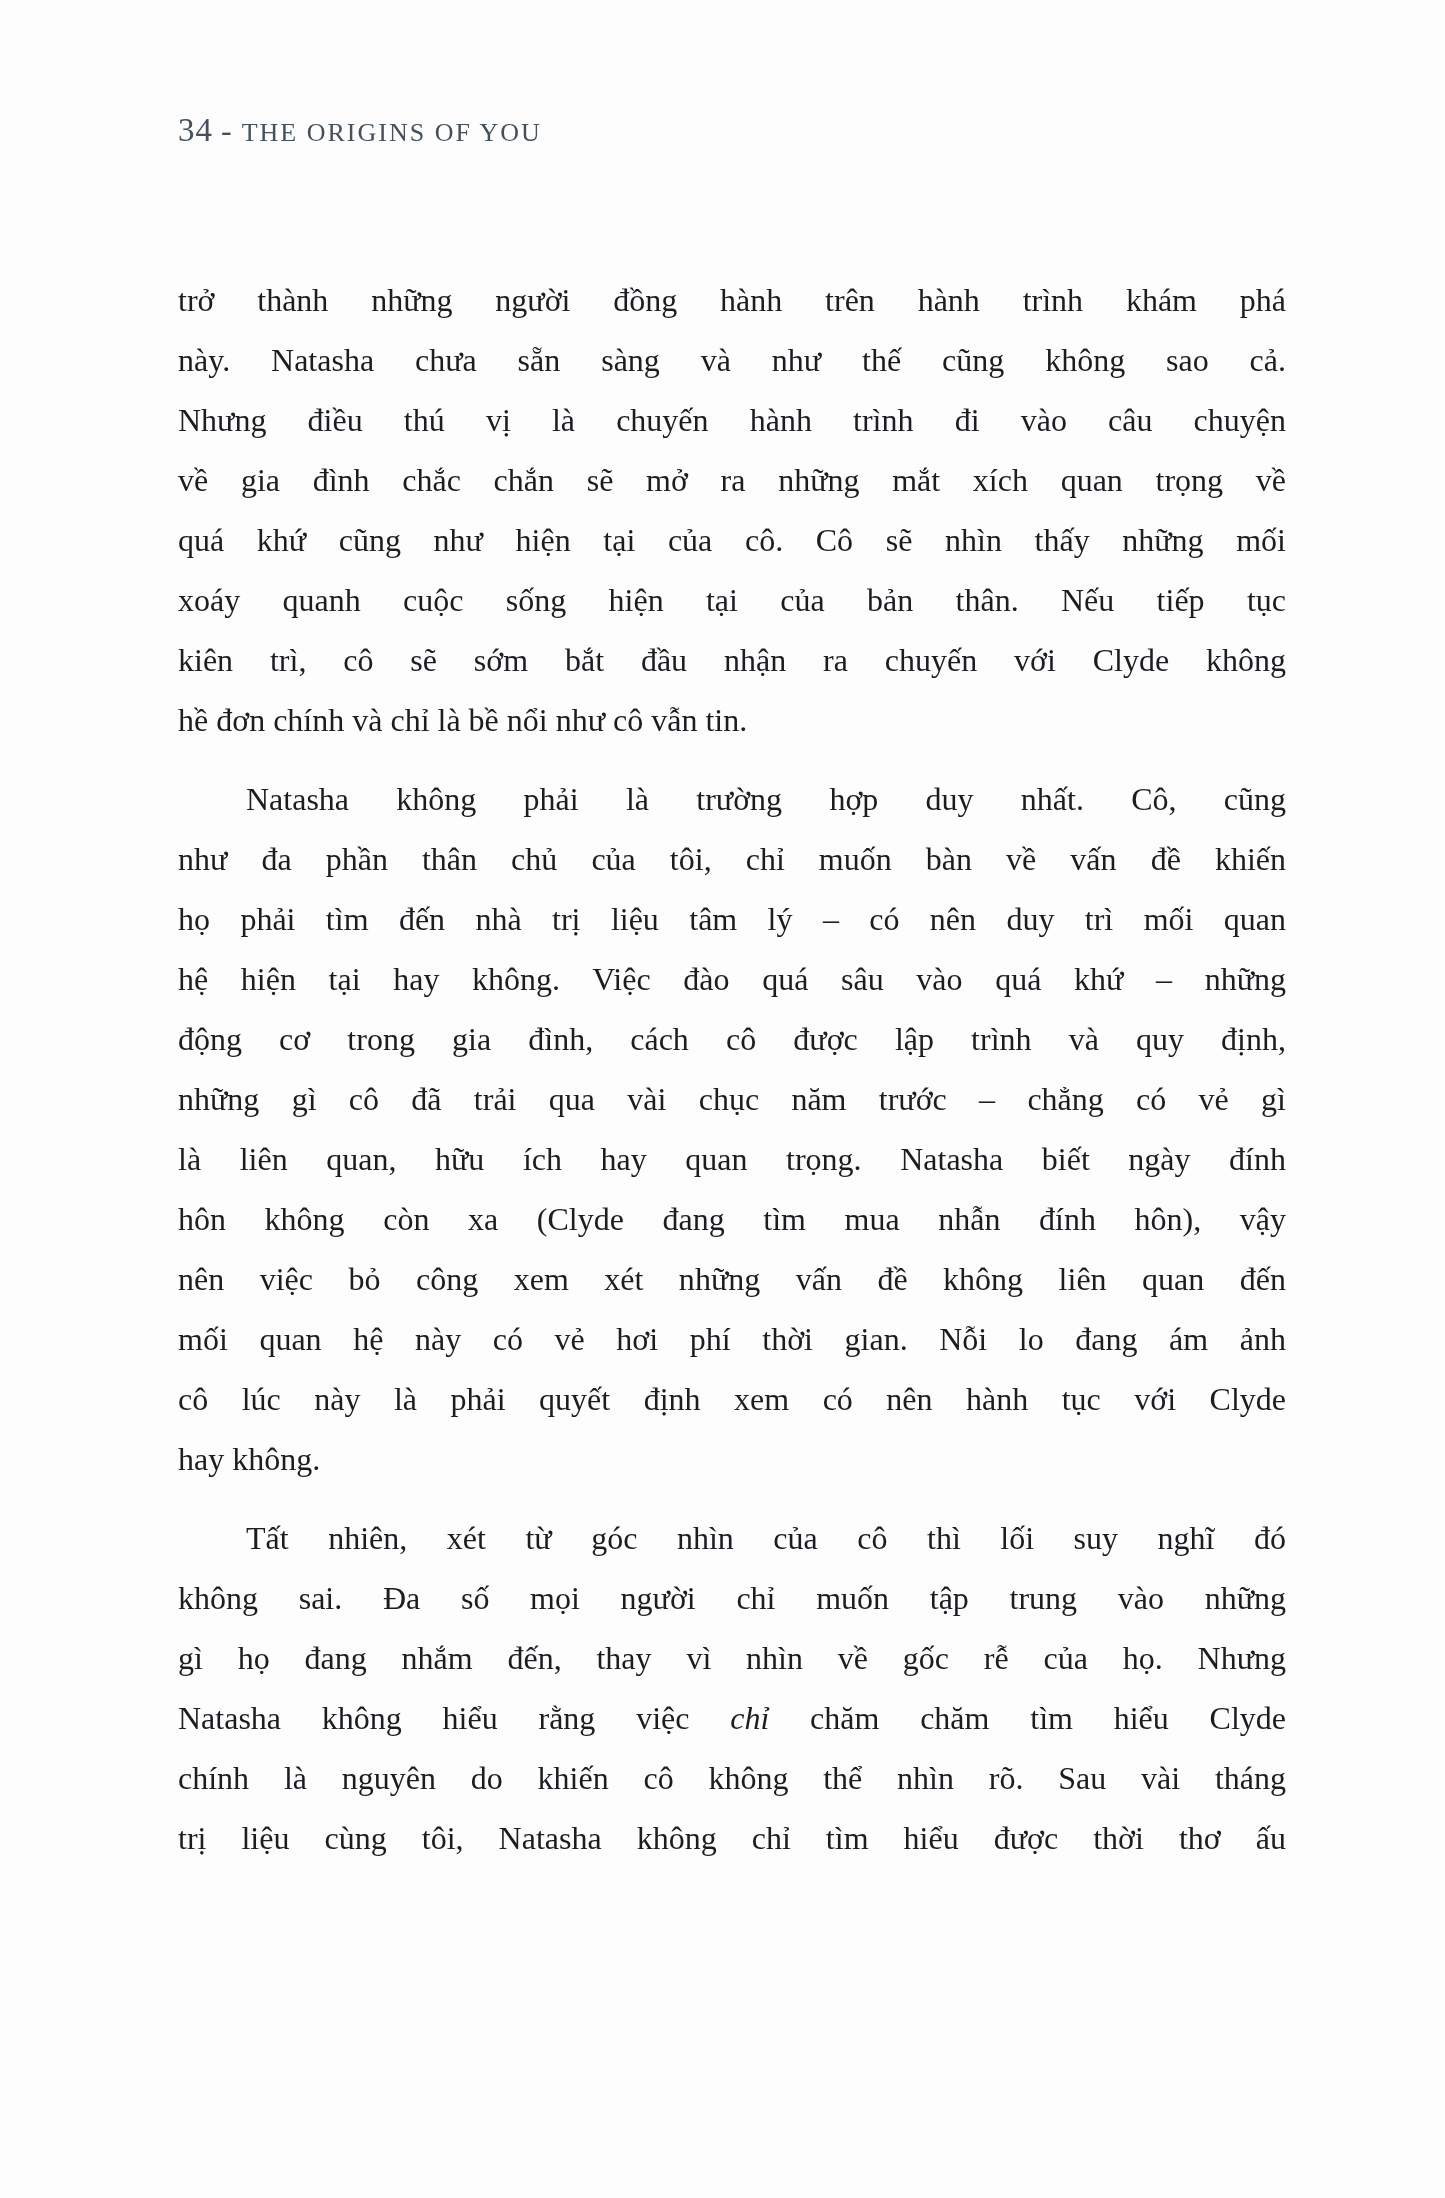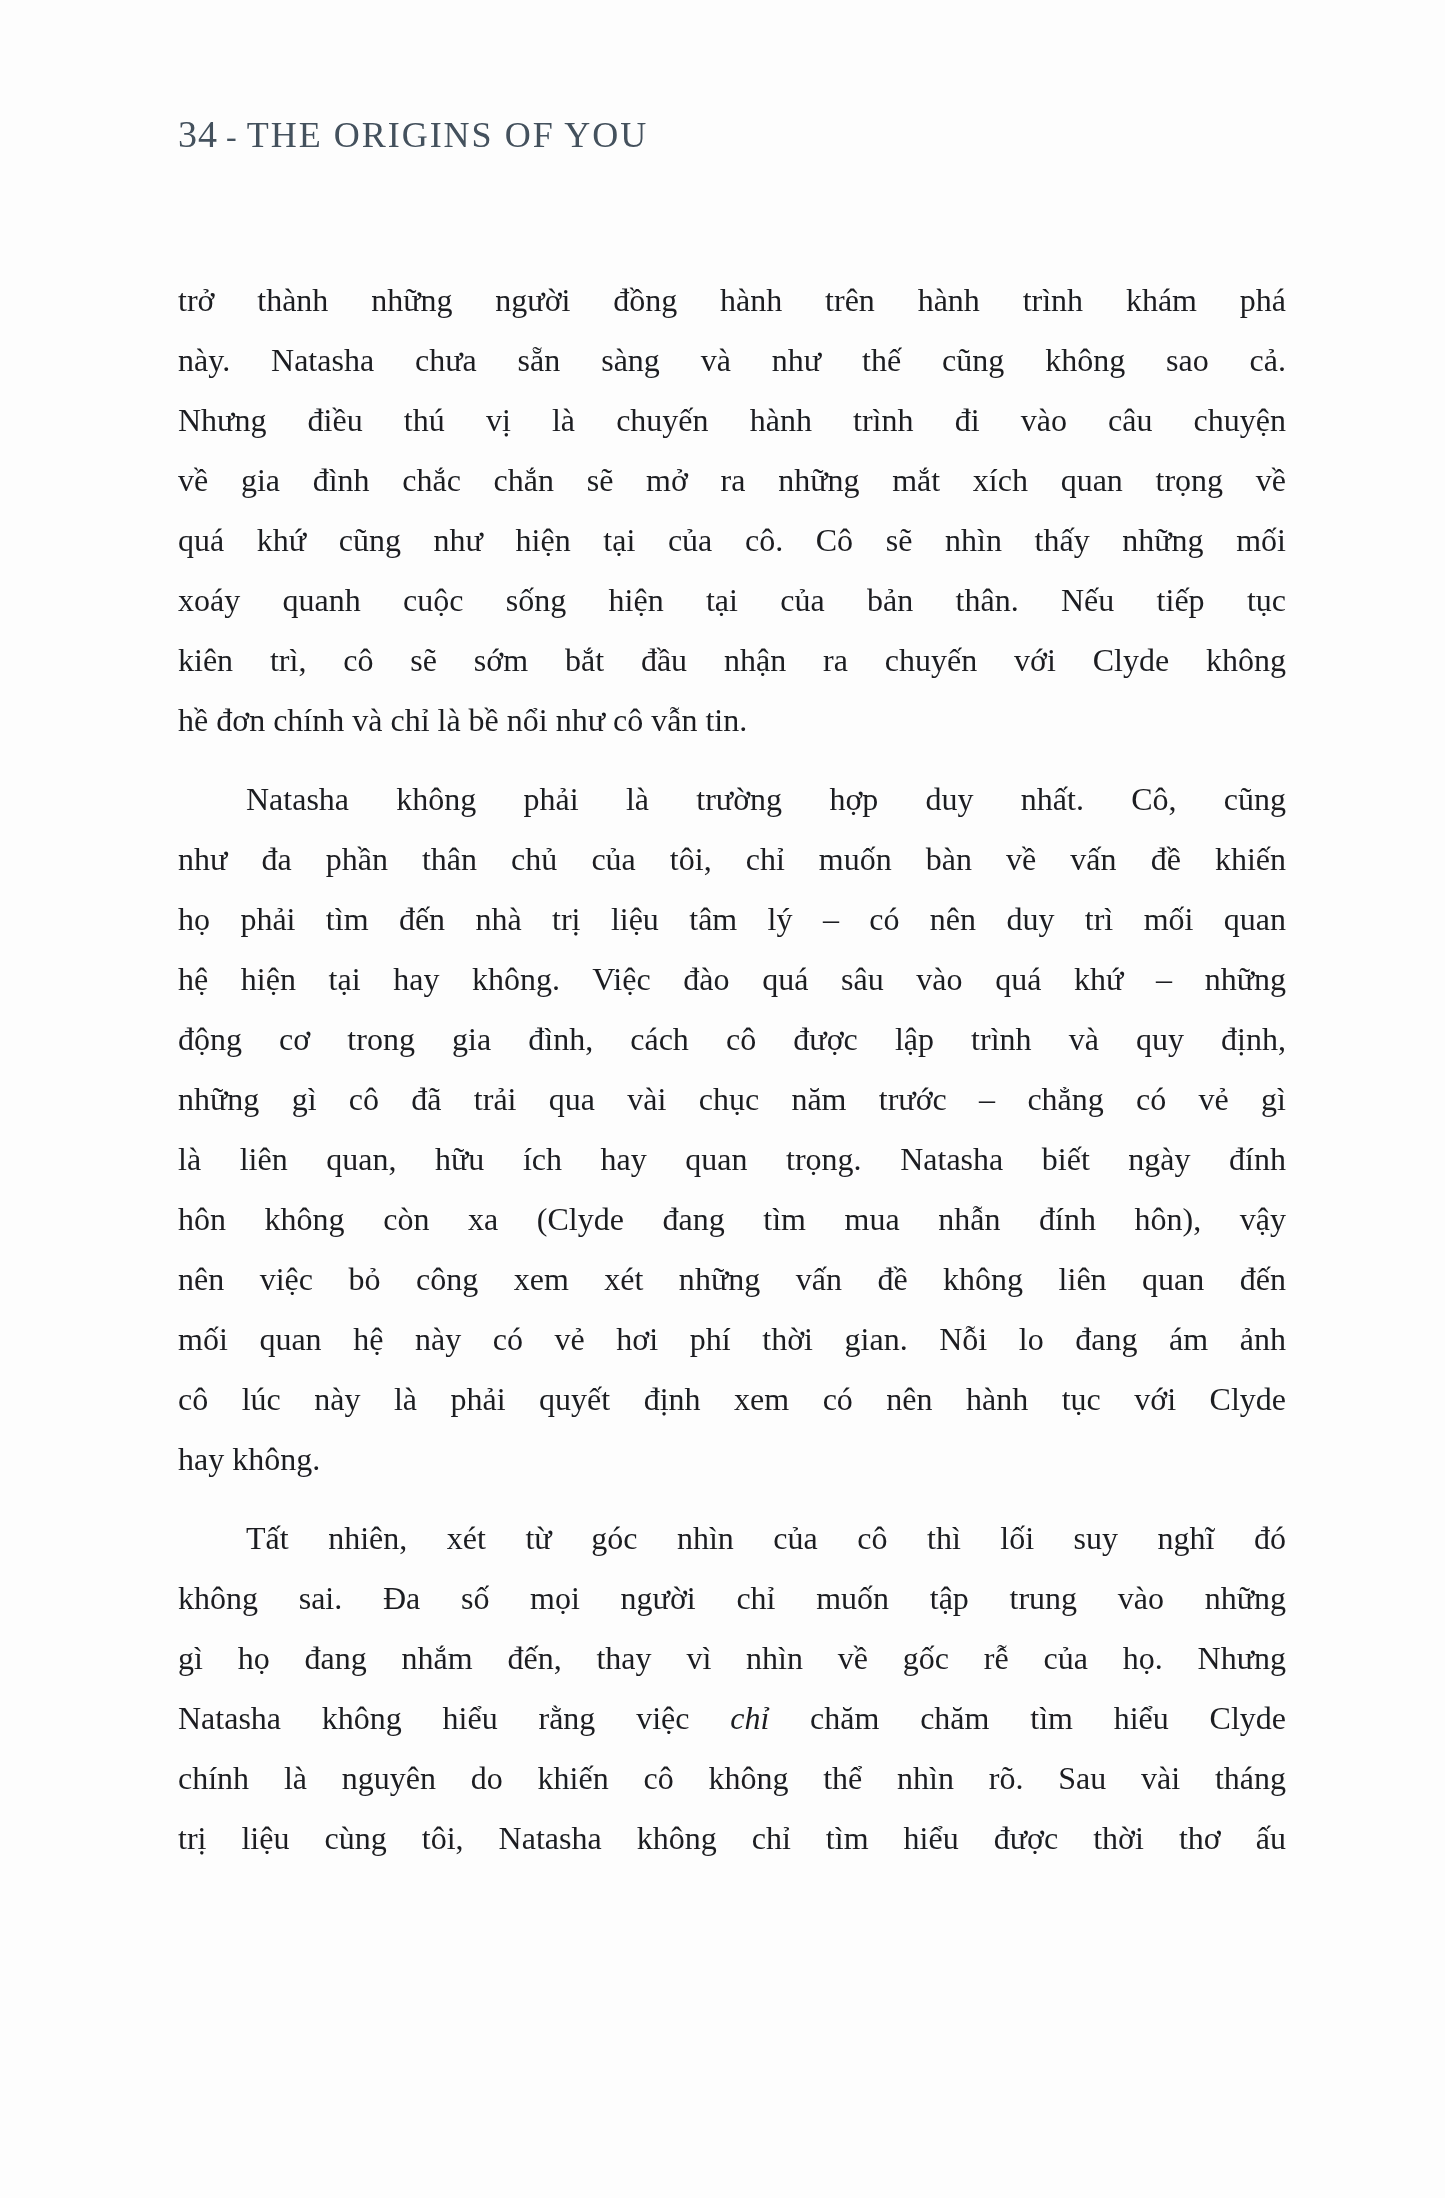--- a/index.html
+++ b/index.html
@@ -16,29 +16,29 @@
     overflow: hidden;
   }
   .page-header {
     position: absolute;
     left: 178px;
     top: 112px;
     color: #44515d;
     white-space: nowrap;
   }
   .page-header .page-num {
-    font-size: 38px;
+    font-size: 33px;
     letter-spacing: 1px;
   }
   .page-header .sep {
     font-size: 32px;
     margin: 0 10px 0 8px;
   }
   .page-header .book-title {
-    font-size: 36px;
+    font-size: 26px;
     letter-spacing: 2px;
   }
   .page-body {
     position: absolute;
     left: 178px;
     top: 270px;
     width: 1108px;
     color: #1c1d21;
     font-size: 32px;
   }

